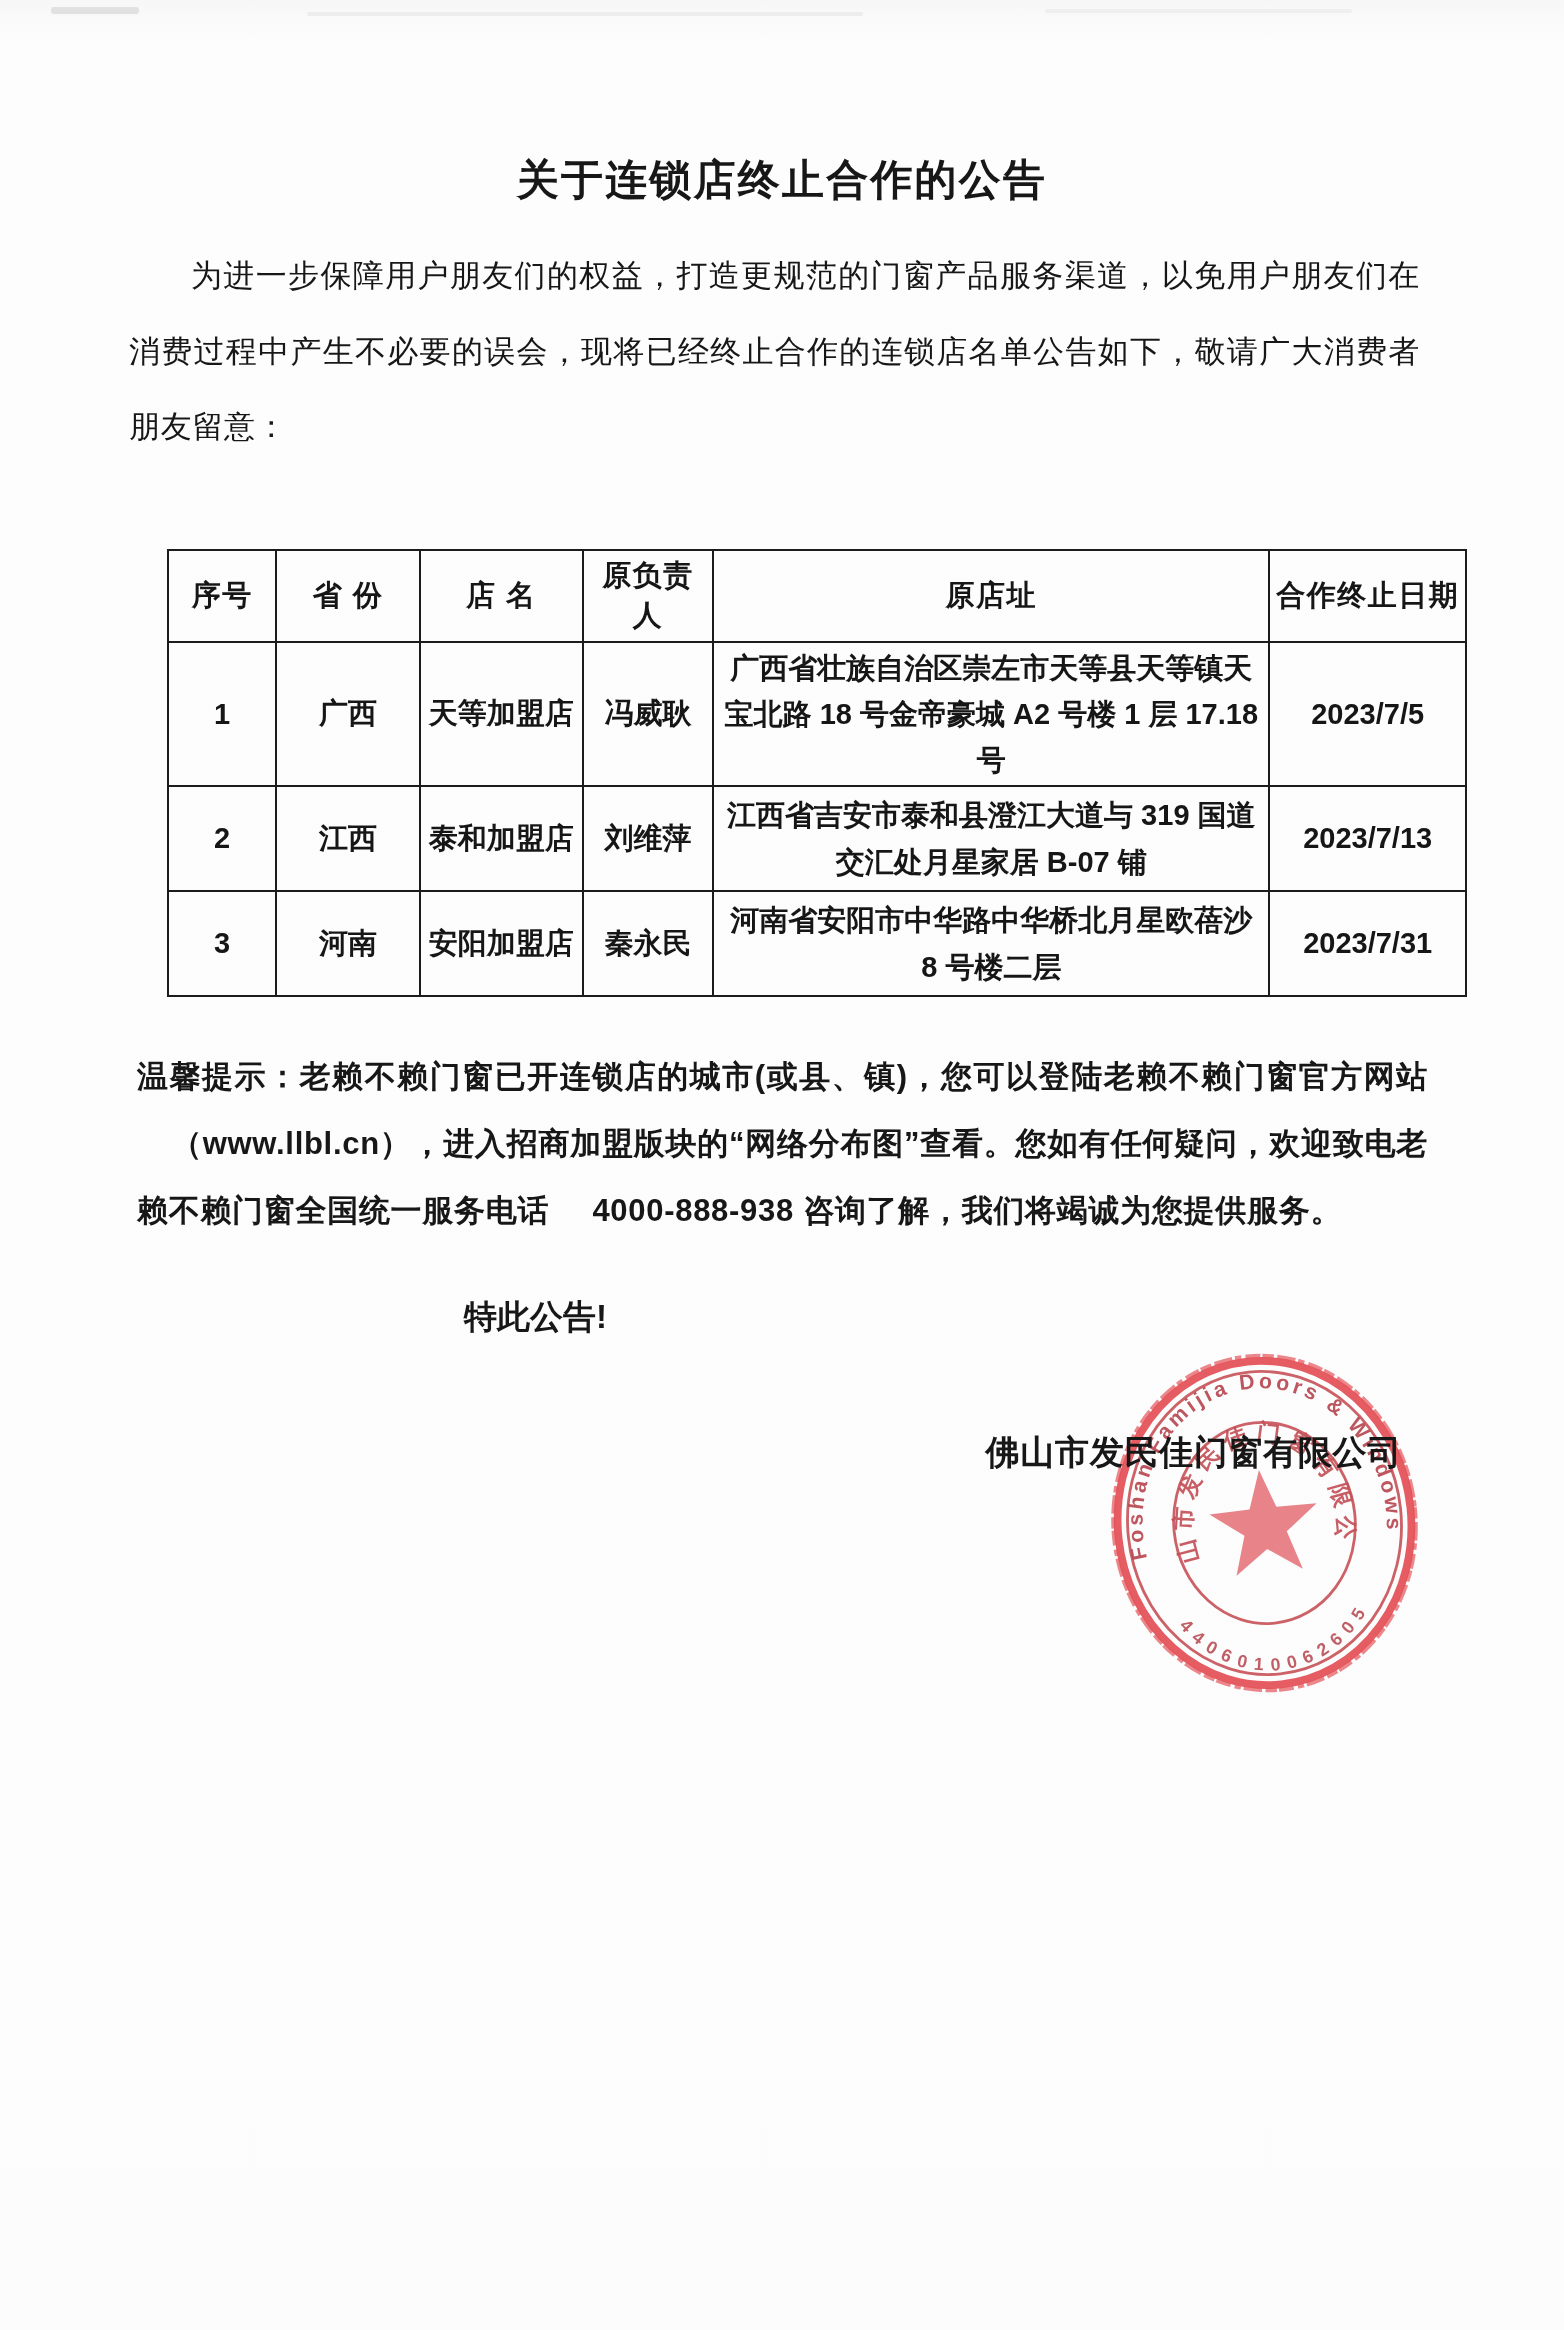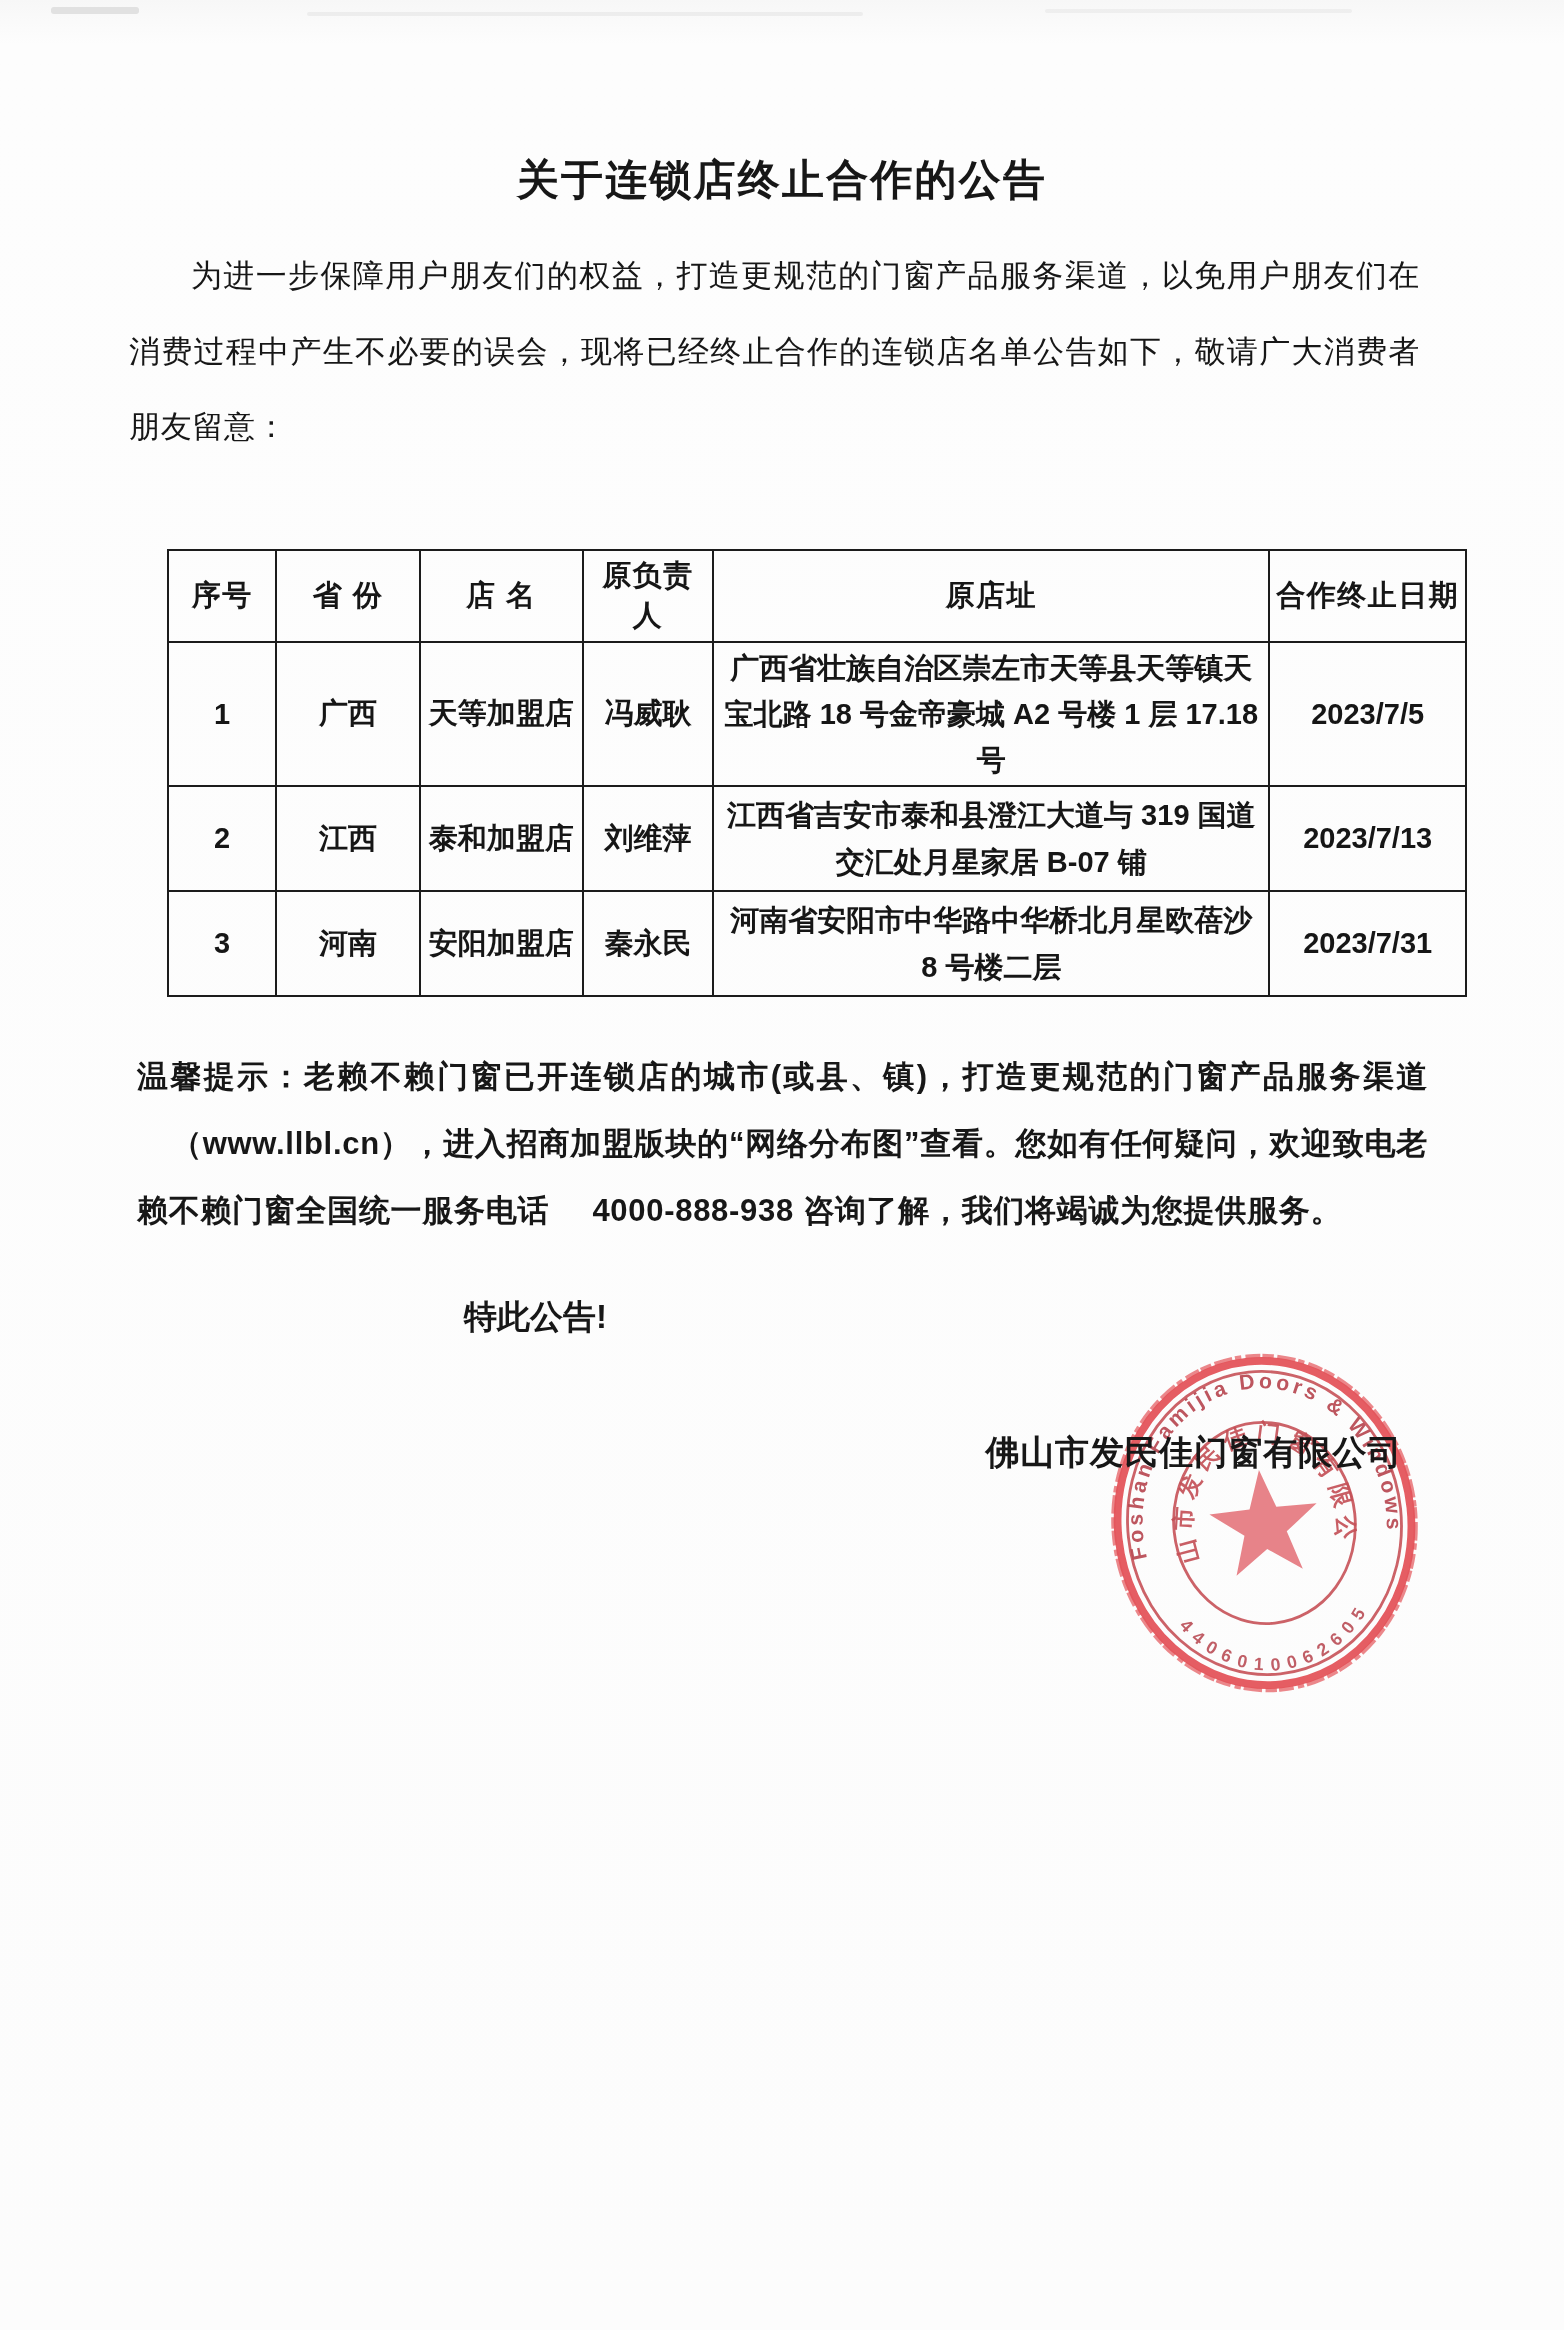--- a/index.html
+++ b/index.html
@@ -118,21 +118,21 @@
         <td>河南</td>
         <td>安阳加盟店</td>
         <td>秦永民</td>
         <td class="addr">河南省安阳市中华路中华桥北月星欧蓓沙 8 号楼二层</td>
         <td>2023/7/31</td>
       </tr>
     </tbody>
   </table>
 
   <div class="notice">
-    <span class="lbl">温馨提示：</span><span>老赖不赖门窗已开连锁店的城市(或县、镇)，打造更规范的门窗产品服务渠道</span><span class="b">（www.llbl.cn）</span><span>，进入招商加盟版块的“网络分布图”查看。您如有任何疑问，欢迎致电老赖不赖门窗全国统一服务电话 </span><span class="b">4000-888-938</span><span> 咨询了解，我们将竭诚为您提供服务。</span>
+    <span class="lbl">温馨提示：</span><span>老赖不赖门窗已开连锁店的城市(或县、镇)，您可以登陆老赖不赖门窗官方网站</span><span class="b">（www.llbl.cn）</span><span>，进入招商加盟版块的“网络分布图”查看。您如有任何疑问，欢迎致电老赖不赖门窗全国统一服务电话 </span><span class="b">4000-888-938</span><span> 咨询了解，我们将竭诚为您提供服务。</span>
   </div>
 
   <div class="closing">特此公告!</div>
 
   <div class="sig-company">佛山市发民佳门窗有限公司</div>
 
   <svg class="stamp" viewBox="0 0 450 490" xmlns="http://www.w3.org/2000/svg">
     <defs>
       <path id="arc-top" d="M 60,301 A 172,192 0 1 1 390,301" fill="none"></path>
       <path id="arc-bottom" d="M 70,338 A 168,188 0 0 0 380,338" fill="none"></path>

